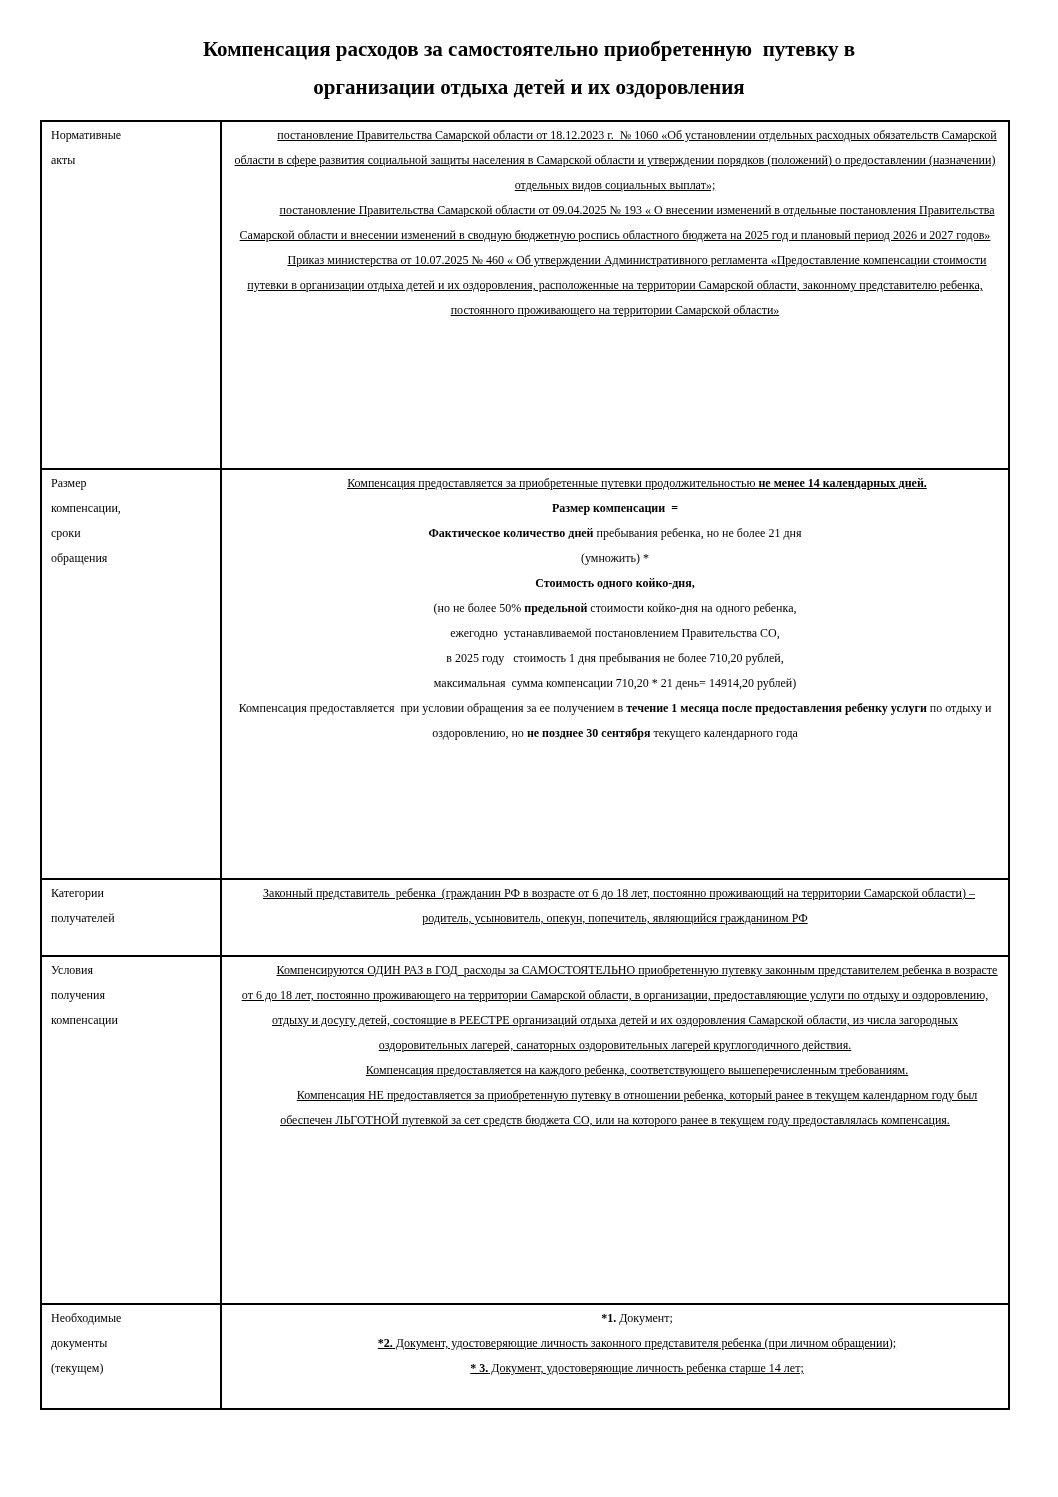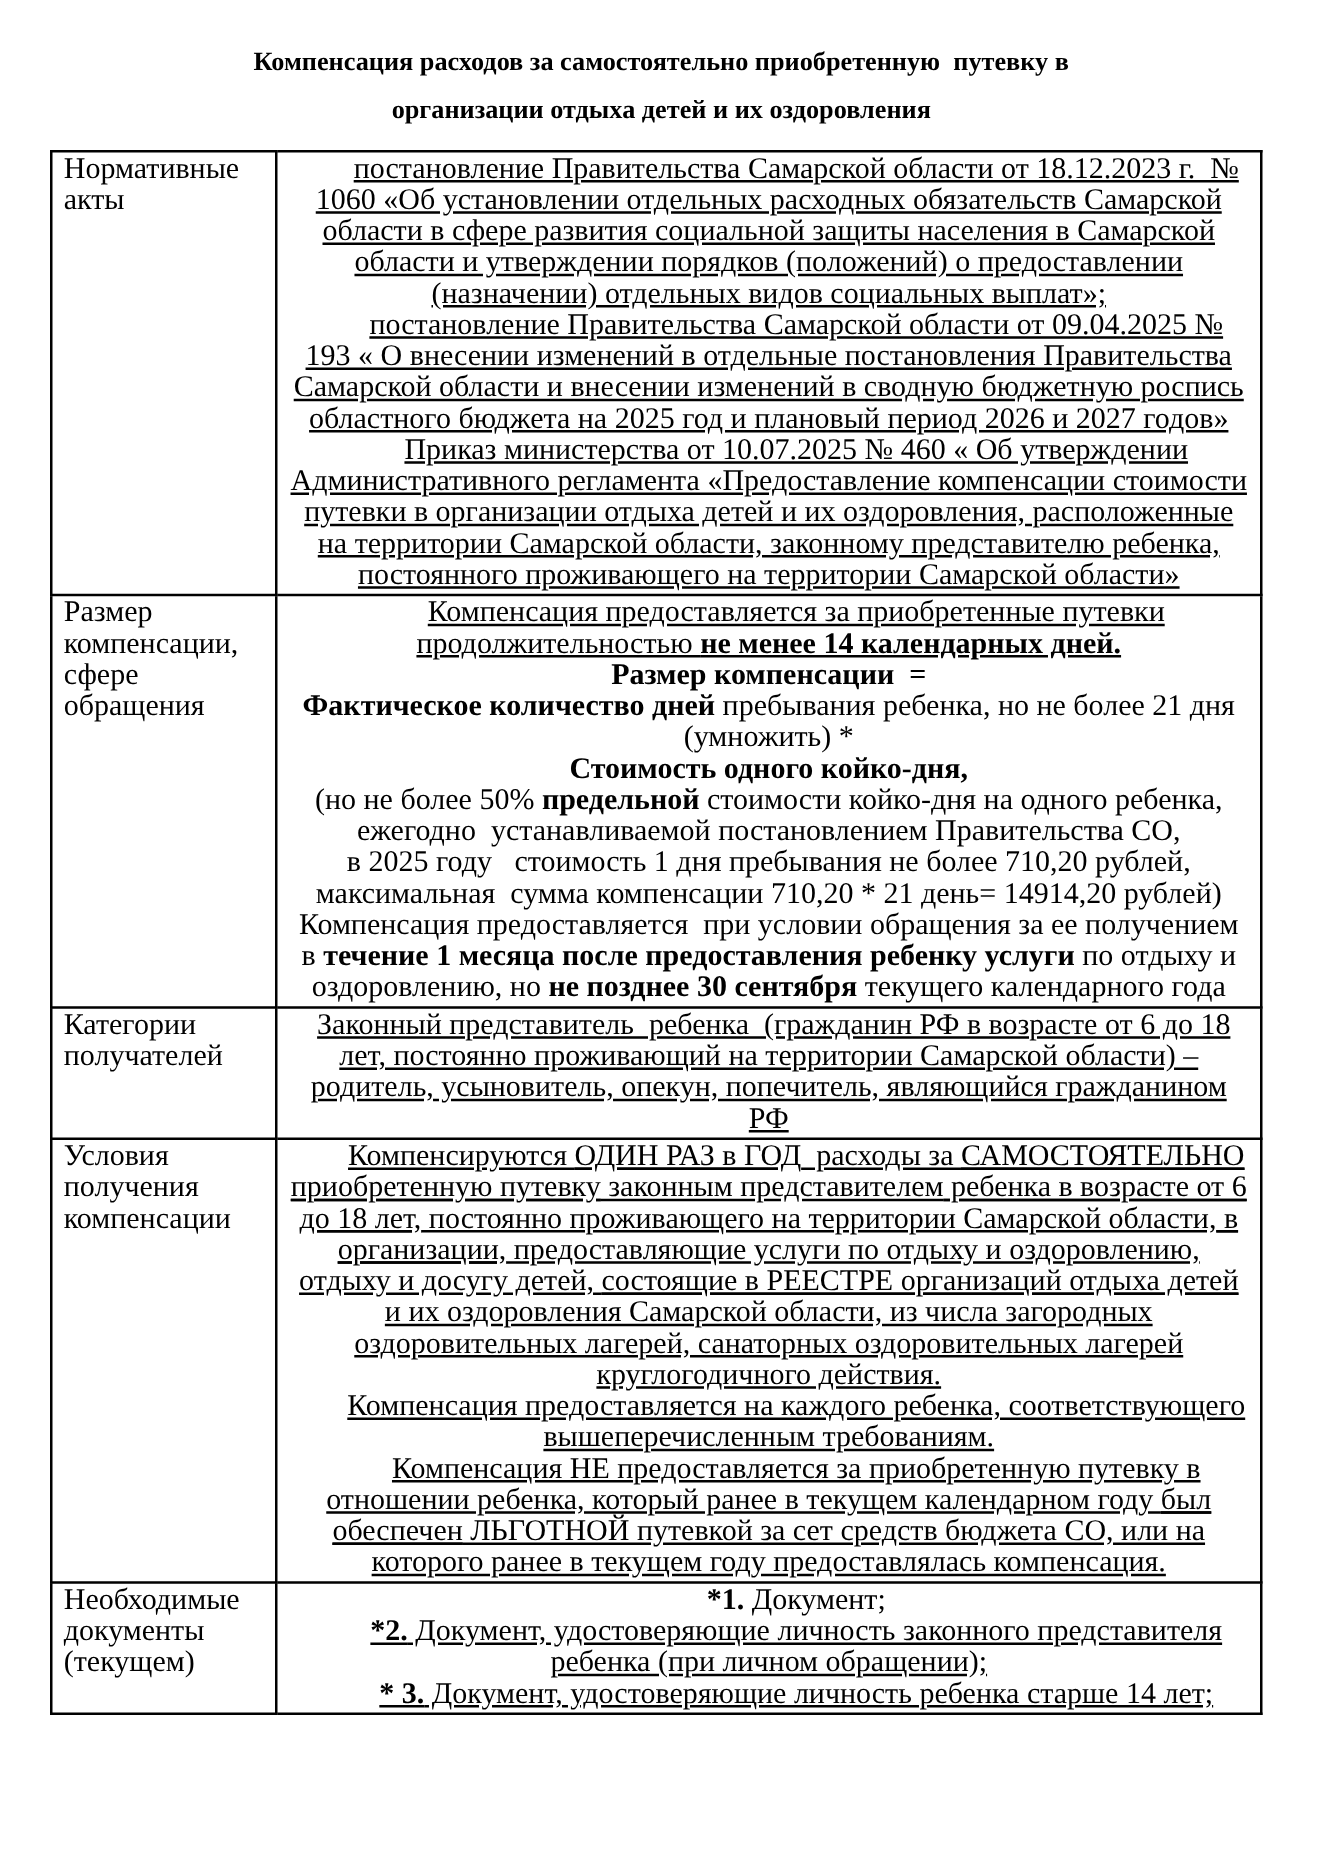--- a/index.html
+++ b/index.html
@@ -30,21 +30,21 @@
     left: 40px;
     top: 120px;
     width: 970px;
     border-collapse: collapse;
     table-layout: fixed;
   }
   table.doc-table td {
     border: 2px solid #000000;
     vertical-align: top;
     padding: 1px 9px 2px 9px;
-    font-size: 24px;
+    font-size: 12px;
     line-height: 25px;
   }
   td.label-cell {
     width: 160px;
   }
   td.label-cell div {
     white-space: nowrap;
   }
   td.content-cell p {
     margin: 0;
@@ -71,25 +71,25 @@
           <td class="label-cell">
             <div>Нормативные</div>
             <div>акты</div>
           </td>
           <td class="content-cell">
             <p class="j ind"><span>постановление Правительства Самарской области от 18.12.2023 г.&nbsp; № 1060 «Об установлении отдельных расходных обязательств Самарской области в сфере развития социальной защиты населения в Самарской области и утверждении порядков (положений) о предоставлении (назначении) отдельных видов социальных выплат»;</span></p>
             <p class="j ind"><span>постановление Правительства Самарской области от 09.04.2025 № 193 « О внесении изменений в отдельные постановления Правительства Самарской области и внесении изменений в сводную бюджетную роспись областного бюджета на 2025 год и плановый период 2026 и 2027 годов»</span></p>
             <p class="j ind"><span>Приказ министерства от 10.07.2025 № 460 « Об утверждении Административного регламента «Предоставление компенсации стоимости путевки в организации отдыха детей и их оздоровления, расположенные на территории Самарской области, законному представителю ребенка, постоянного проживающего на территории Самарской области»</span></p>
           </td>
         </tr>
-        <tr style="height: 291px;">
+        <tr style="height: 410px;">
           <td class="label-cell">
             <div>Размер</div>
             <div>компенсации,</div>
-            <div>сфере</div>
+            <div>сроки</div>
             <div>обращения</div>
           </td>
           <td class="content-cell">
             <p class="j ind"><span>Компенсация предоставляется за приобретенные путевки продолжительностью </span><span style="font-weight: bold;">не менее 14 календарных дней.</span></p>
             <p class="c"><span style="font-weight: bold;">Размер компенсации&nbsp; =</span></p>
             <p class="c"><span style="font-weight: bold;">Фактическое количество дней</span><span> пребывания ребенка, но не более 21 дня</span></p>
             <p class="c"><span>(умножить) *</span></p>
             <p class="c"><span style="font-weight: bold;">Стоимость одного койко-дня,</span></p>
             <p class="c"><span>(но не более 50% </span><span style="font-weight: bold;">предельной</span><span> стоимости койко-дня на одного ребенка,</span></p>
             <p class="c"><span>ежегодно&nbsp; устанавливаемой постановлением Правительства СО,</span></p>

